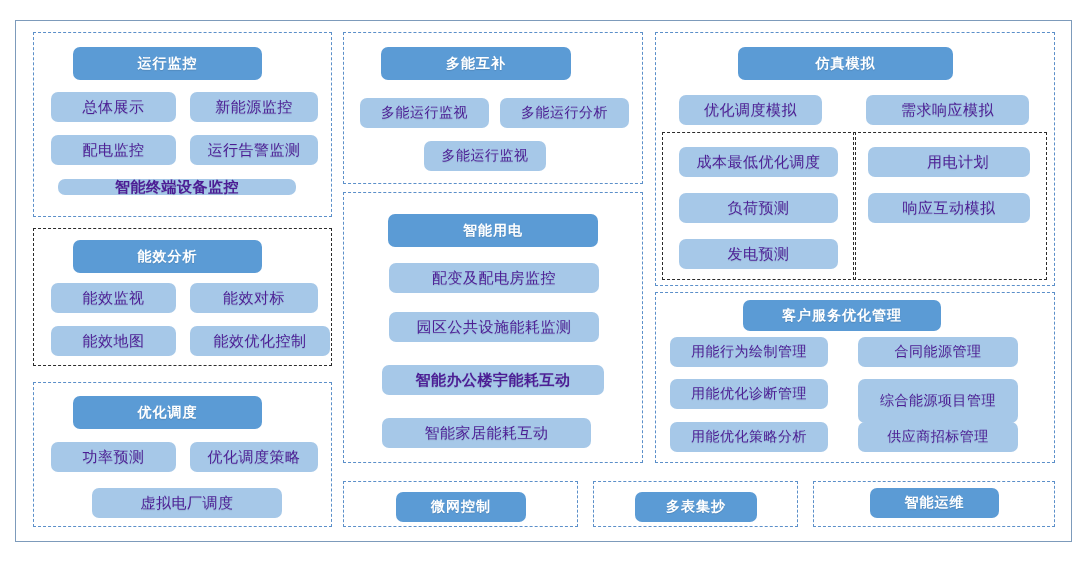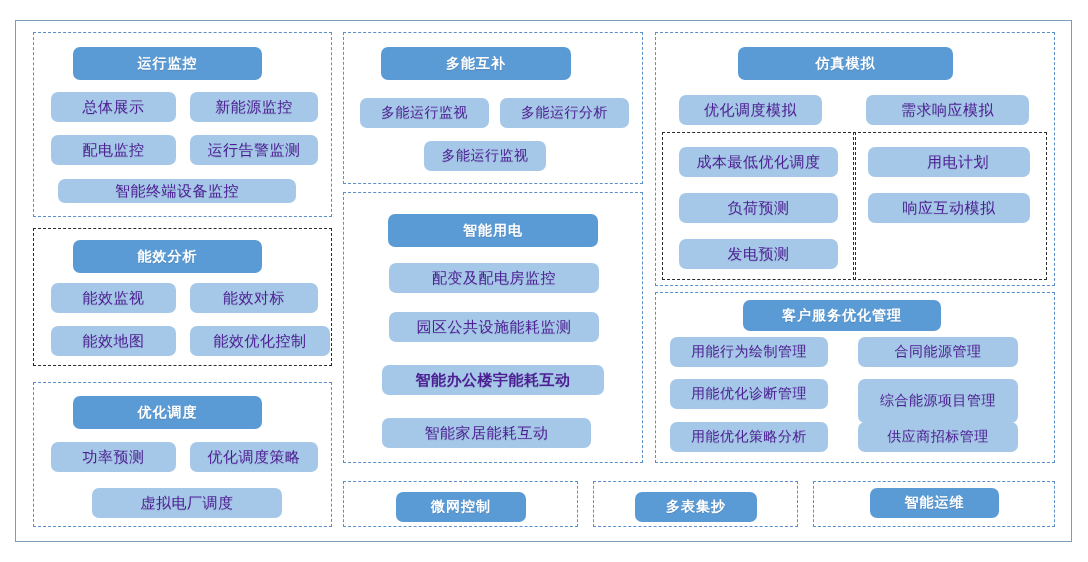--- a/index.html
+++ b/index.html
@@ -55,21 +55,21 @@
 <div class="canvas">
   <div class="outer-frame"></div>
 
   <div class="panel blue" style="left:33px;top:32px;width:299px;height:185px;">
   </div>
   <div class="hdr f18" style="left:73px;top:47px;width:189px;height:33px;">运行监控</div>
   <div class="pill f15" style="left:51px;top:92px;width:125px;height:30px;">总体展示</div>
   <div class="pill f15" style="left:190px;top:92px;width:128px;height:30px;">新能源监控</div>
   <div class="pill f15" style="left:51px;top:135px;width:125px;height:30px;">配电监控</div>
   <div class="pill f15" style="left:190px;top:135px;width:128px;height:30px;">运行告警监测</div>
-  <div class="pill f15" style="left:58px;top:179px;width:238px;height:24px;">智能终端设备监控</div>
+  <div class="pill f15" style="left:58px;top:179px;width:238px;height:16px;font-weight:bold;">智能终端设备监控</div>
 
   <div class="panel black" style="left:33px;top:228px;width:299px;height:138px;">
   </div>
   <div class="hdr f18" style="left:73px;top:240px;width:189px;height:33px;">能效分析</div>
   <div class="pill f15" style="left:51px;top:283px;width:125px;height:30px;">能效监视</div>
   <div class="pill f15" style="left:190px;top:283px;width:128px;height:30px;">能效对标</div>
   <div class="pill f15" style="left:51px;top:326px;width:125px;height:30px;">能效地图</div>
   <div class="pill f15" style="left:190px;top:326px;width:140px;height:30px;">能效优化控制</div>
 
   <div class="panel blue" style="left:33px;top:382px;width:299px;height:145px;">

